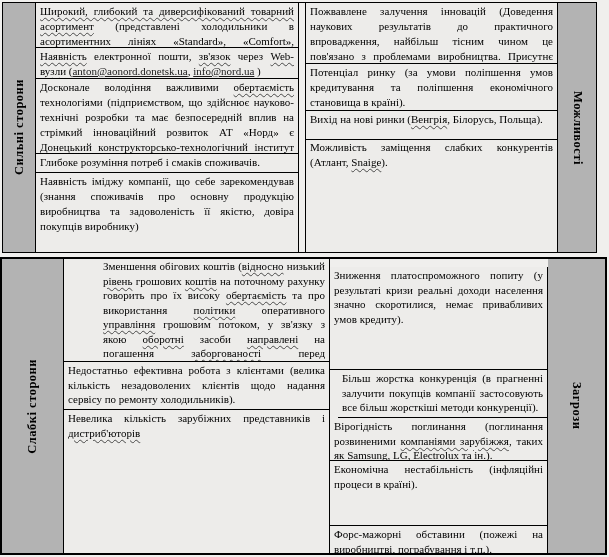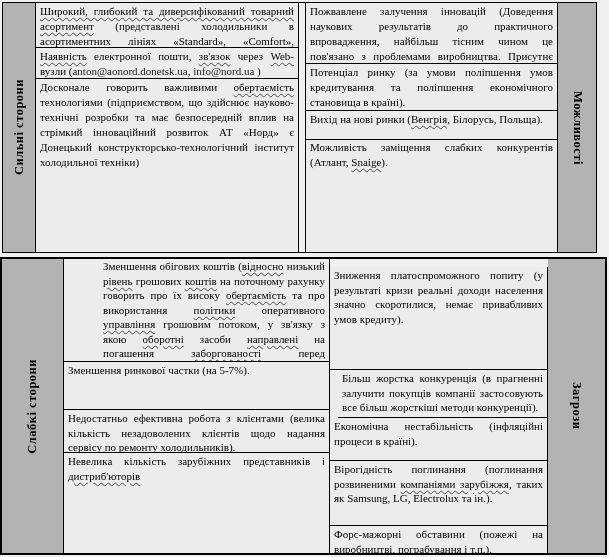--- a/index.html
+++ b/index.html
@@ -70,63 +70,65 @@
   .sq{
     text-decoration-line:underline;
     text-decoration-style:wavy;
     text-decoration-color:var(--squiggle,#4a4a4a);
     text-decoration-thickness:1px;
     text-underline-offset:2px;
     margin-top:27px;
   }
   .link{
     color:var(--link,#1a1a1a);
+    text-decoration:underline;
     cursor:pointer;
   }
 </style>
 </head>
 <body>
 
 <div id="page" style="--page-bg: #f0efed; --cell-bg: #edecea; --label-bg: #b3b3b3; --border: #000000; --squiggle: #4a4a4a; --link: #1a1a1a;">
 
   <div id="top">
     <div class="vlabel vlabel-left up">
       <span>Сильні сторони</span>
     </div>
     <div class="col col-strengths">
         <div class="row"><span class="sq">Широкий, глибокий та диверсифікований товарний асортимент</span><span> (представлені холодильники в асортиментних лініях «Standard», «Comfort», «Forward», що включають широкий спектр моделей)</span></div>
         <div class="row"><span class="sq">Наявність</span><span> електронної пошти, </span><span class="sq">зв'язок</span><span> через </span><span class="sq">Web-вузли</span><span> (</span><span class="link">anton@aonord.donetsk.ua</span><span>, </span><span class="link">info@nord.ua</span><span> )</span></div>
-        <div class="row"><span>Досконале говорить важливими </span><span class="sq">обертаємість</span><span> технологіями (підприємством, що здійснює науково-технічні розробки та має безпосередній вплив на стрімкий інноваційний розвиток АТ «Норд» є Донецький конструкторсько-технологічний інститут холодильної техніки)</span></div>
+        <div class="row"><span>Досконале володіння важливими </span><span class="sq">обертаємість</span><span> технологіями (підприємством, що здійснює науково-технічні розробки та має безпосередній вплив на стрімкий інноваційний розвиток АТ «Норд» є Донецький конструкторсько-технологічний інститут холодильної техніки)</span></div>
+        <div class="row"><span>Глибоке розуміння потреб і смаків споживачів.</span></div>
+        <div class="row"><span>Наявність іміджу компанії, що себе зарекомендував (знання споживачів про основну продукцію виробництва та задоволеність її якістю, довіра покупців виробнику)</span></div>
       </div>
     <div class="col col-opportunities">
         <div class="row"><span>Пожвавлене залучення інновацій (Доведення наукових результатів до практичного впровадження, найбільш тісним чином це пов'язано з проблемами виробництва. Присутнє значне зацікавлення в його вдосконаленні).</span></div>
         <div class="row"><span>Потенціал ринку (за умови поліпшення умов кредитування та поліпшення економічного становища в країні).</span></div>
         <div class="row"><span>Вихід на нові ринки (</span><span class="sq">Венгрія</span><span>, Білорусь, Польща).</span></div>
         <div class="row"><span>Можливість заміщення слабких конкурентів (Атлант, </span><span class="sq">Snaige</span><span>).</span></div>
       </div>
     <div class="vlabel vlabel-right down">
       <span>Можливості</span>
     </div>
   </div>
 
   <div id="bottom">
     <div class="vlabel vlabel-left up">
       <span>Слабкі сторони</span>
     </div>
     <div class="col col-weaknesses">
         <div class="row"><span>Зменшення обігових коштів (</span><span class="sq">відносно</span><span> низький </span><span class="sq">рівень</span><span> грошових </span><span class="sq">коштів</span><span> на поточному рахунку говорить про їх високу </span><span class="sq">обертаємість</span><span> та про використання </span><span class="sq">політики</span><span> оперативного </span><span class="sq">управління</span><span> грошовим потоком, у зв'язку з якою </span><span class="sq">оборотні</span><span> засоби </span><span class="sq">направлені</span><span> на погашення </span><span class="sq">заборгованості</span><span> перед контрагентами з </span><span class="sq">ціллю</span><span> зниження </span><span class="sq">рівня</span><span> кредиторської </span><span class="sq">заборгованості)</span></div>
-        <div class="row"><span>Зменшення ринкової частки (на 5-7%).</span></div>
         <div class="row"><span>Недостатньо ефективна робота з клієнтами (велика кількість незадоволених клієнтів щодо надання сервісу по ремонту холодильників).</span></div>
         <div class="row"><span>Невелика кількість зарубіжних представників і </span><span class="sq">дистриб'юторів</span></div>
       </div>
     <div class="col col-threats">
         <div class="row"><span>Зниження платоспроможного попиту (у результаті кризи реальні доходи населення значно скоротилися, немає привабливих умов кредиту).</span></div>
         <div class="row"><span>Більш жорстка конкуренція (в прагненні залучити покупців компанії застосовують все більш жорсткіші методи конкуренції).</span></div>
+        <div class="row"><span>Вірогідність поглинання (поглинання розвиненими </span><span class="sq">компаніями зарубіжжя</span><span>, таких як Samsung, LG, Electrolux та ін.).</span></div>
         <div class="row"><span>Економічна нестабільність (інфляційні процеси в країні).</span></div>
-        <div class="row"><span>Вірогідність поглинання (поглинання розвиненими </span><span class="sq">компаніями зарубіжжя</span><span>, таких як Samsung, LG, Electrolux та ін.).</span></div>
         <div class="row"><span>Форс-мажорні обставини (пожежі на виробництві, пограбування і т.п.).</span></div>
       </div>
     <div class="vlabel vlabel-right down">
       <span>Загрози</span>
     </div>
   </div>
 
 </div>
 
 </body></html>

